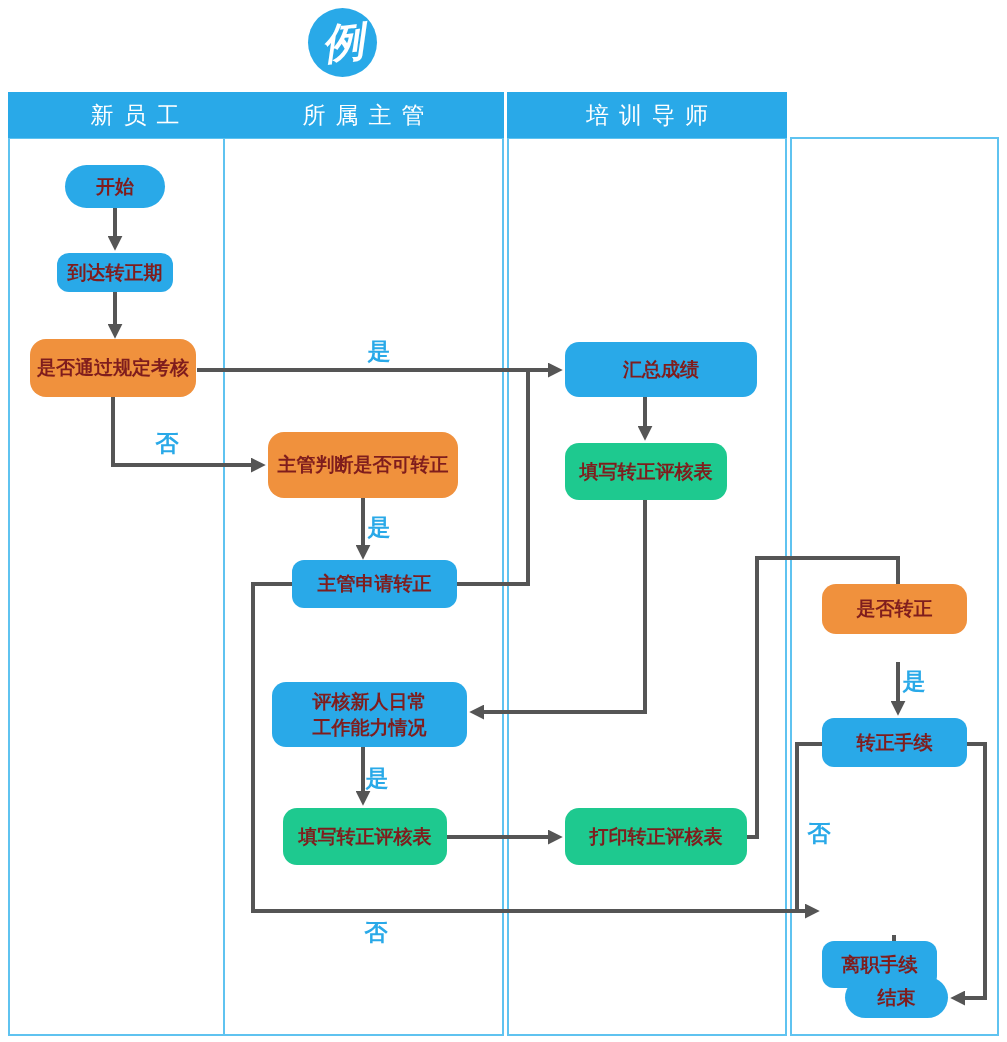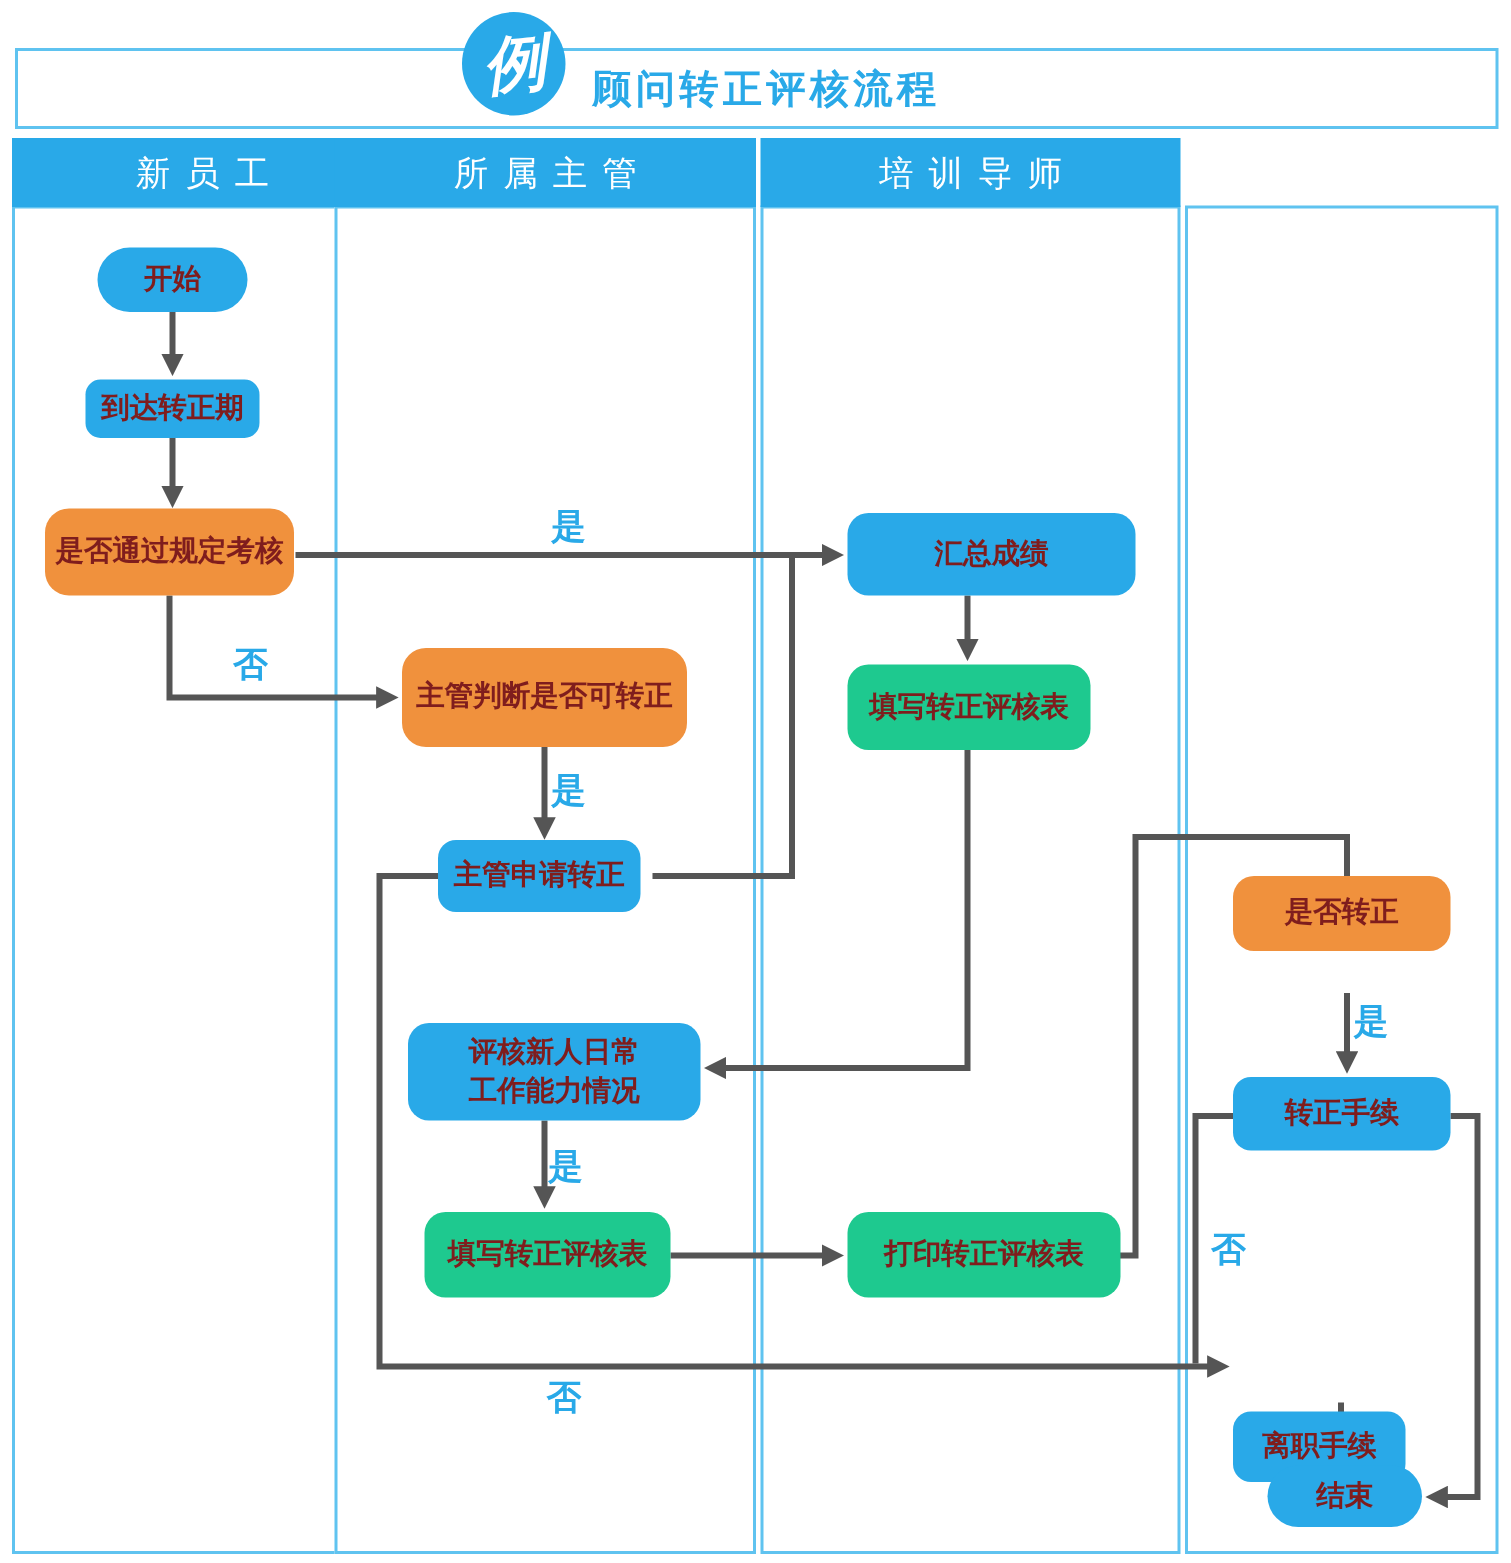--- a/index.html
+++ b/index.html
@@ -55,23 +55,20 @@
 
   
   .edge-label{position:absolute;transform:translate(-50%,-50%);color:var(--accent-blue);
     font-size:23px;font-weight:bold;z-index:6;}
 </style>
 </head>
 <body>
 
 <div class="stage">
 
-  <div class="title-box">
-    <div class="title-text">顾问转正评核流程</div>
-  </div>
   <div class="badge">
     <span>例</span>
   </div>
 
   <div class="lane lane1">
     <div class="lane-header">新员工</div>
     <div class="lane-body"></div>
   </div>
   <div class="lane lane2">
     <div class="lane-header">所属主管</div>
@@ -103,24 +100,24 @@
     <polyline class="edge" points="447,837 549,837" marker-end="url(#arw)"></polyline>
     <polyline class="edge" points="645,397 645,427" marker-end="url(#arw)"></polyline>
     <polyline class="edge" points="727,837 757,837 757,558 898,558 898,596" marker-end="url(#arw)"></polyline>
     <polyline class="edge" points="898,662 898,702" marker-end="url(#arw)"></polyline>
     <polyline class="edge" points="822,744 797,744 797,909"></polyline>
     <polyline class="edge" points="894,935 894,961" marker-end="url(#arw)"></polyline>
     <polyline class="edge" points="967,744 985,744 985,998 964,998" marker-end="url(#arw)"></polyline>
   </svg>
 
   <div class="node n-blue pill" style="left:65px;top:165px;width:100px;height:43px;">开始</div>
-  <div class="node n-blue r10" style="left:57px;top:253px;width:116px;height:39px;">到达转正期</div>
+  <div class="node n-blue r10" style="left:57px;top:253px;width:116px;height:39px;border-radius:12px;">到达转正期</div>
   <div class="node n-orange r16" style="left:30px;top:339px;width:166px;height:58px;">是否通过规定考核</div>
   <div class="node n-orange r16" style="left:268px;top:432px;width:190px;height:66px;">主管判断是否可转正</div>
-  <div class="node n-blue r12" style="left:292px;top:560px;width:135px;height:48px;text-align:right;">主管申请转正</div>
+  <div class="node n-blue r12" style="left:292px;top:560px;width:165px;height:48px;text-align:right;">主管申请转正</div>
   <div class="node n-blue r14" style="left:272px;top:682px;width:195px;height:65px;">
     <span>评核新人日常</span>
     <span>工作能力情况</span>
   </div>
   <div class="node n-green r14" style="left:283px;top:808px;width:164px;height:57px;">填写转正评核表</div>
   <div class="node n-blue r14" style="left:565px;top:342px;width:192px;height:55px;">汇总成绩</div>
   <div class="node n-green r14" style="left:565px;top:443px;width:162px;height:57px;">填写转正评核表</div>
   <div class="node n-green r14" style="left:565px;top:808px;width:182px;height:57px;">打印转正评核表</div>
   <div class="node n-orange r14" style="left:822px;top:584px;width:145px;height:50px;">是否转正</div>
   <div class="node n-blue r12" style="left:822px;top:718px;width:145px;height:49px;">转正手续</div>

